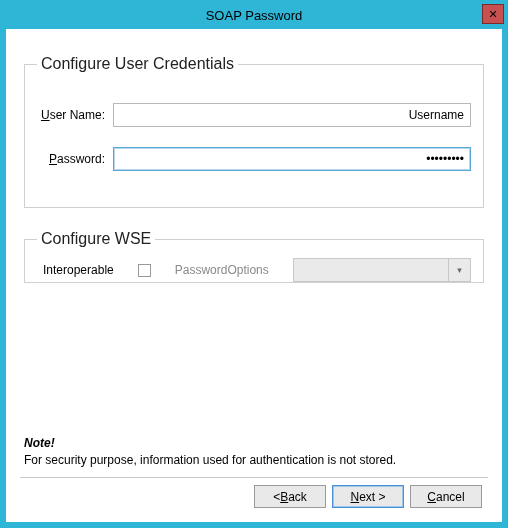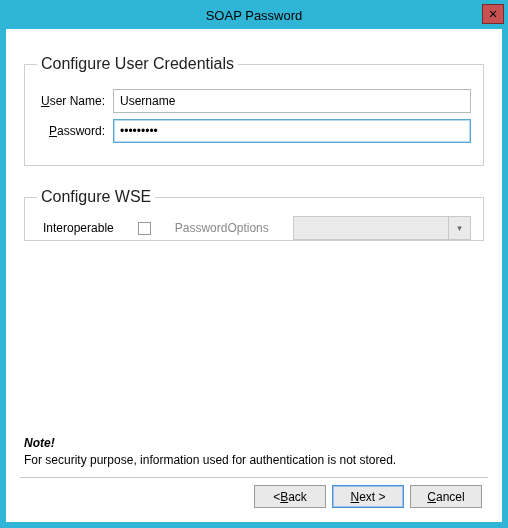--- a/index.html
+++ b/index.html
@@ -67,38 +67,39 @@
     padding: 10px 12px 16px 12px;
   }
   fieldset.group legend {
     padding: 0 4px;
     color: #222;
     font-size: 16px;
   }
   .form-row {
     display: flex;
     align-items: center;
-    margin: 6px 0;
+    margin: 20px 0;
   }
   .form-label {
     width: 76px;
     text-align: right;
     padding-right: 8px;
     color: #000;
   }
   .underline-first::first-letter { text-decoration: underline; }
   .text-input {
     flex: 1 1 auto;
     height: 24px;
     border: 1px solid #b8b8b8;
     padding: 2px 6px;
     font-family: inherit;
     font-size: 12px;
     outline: none;
     background: #fff;
+    text-align: right;
   }
   .text-input.focused {
     border: 1px solid #5aa7d6;
     box-shadow: 0 0 0 1px #b7d9f0 inset;
   }
   .wse-row {
     display: flex;
     align-items: center;
     gap: 24px;
   }

